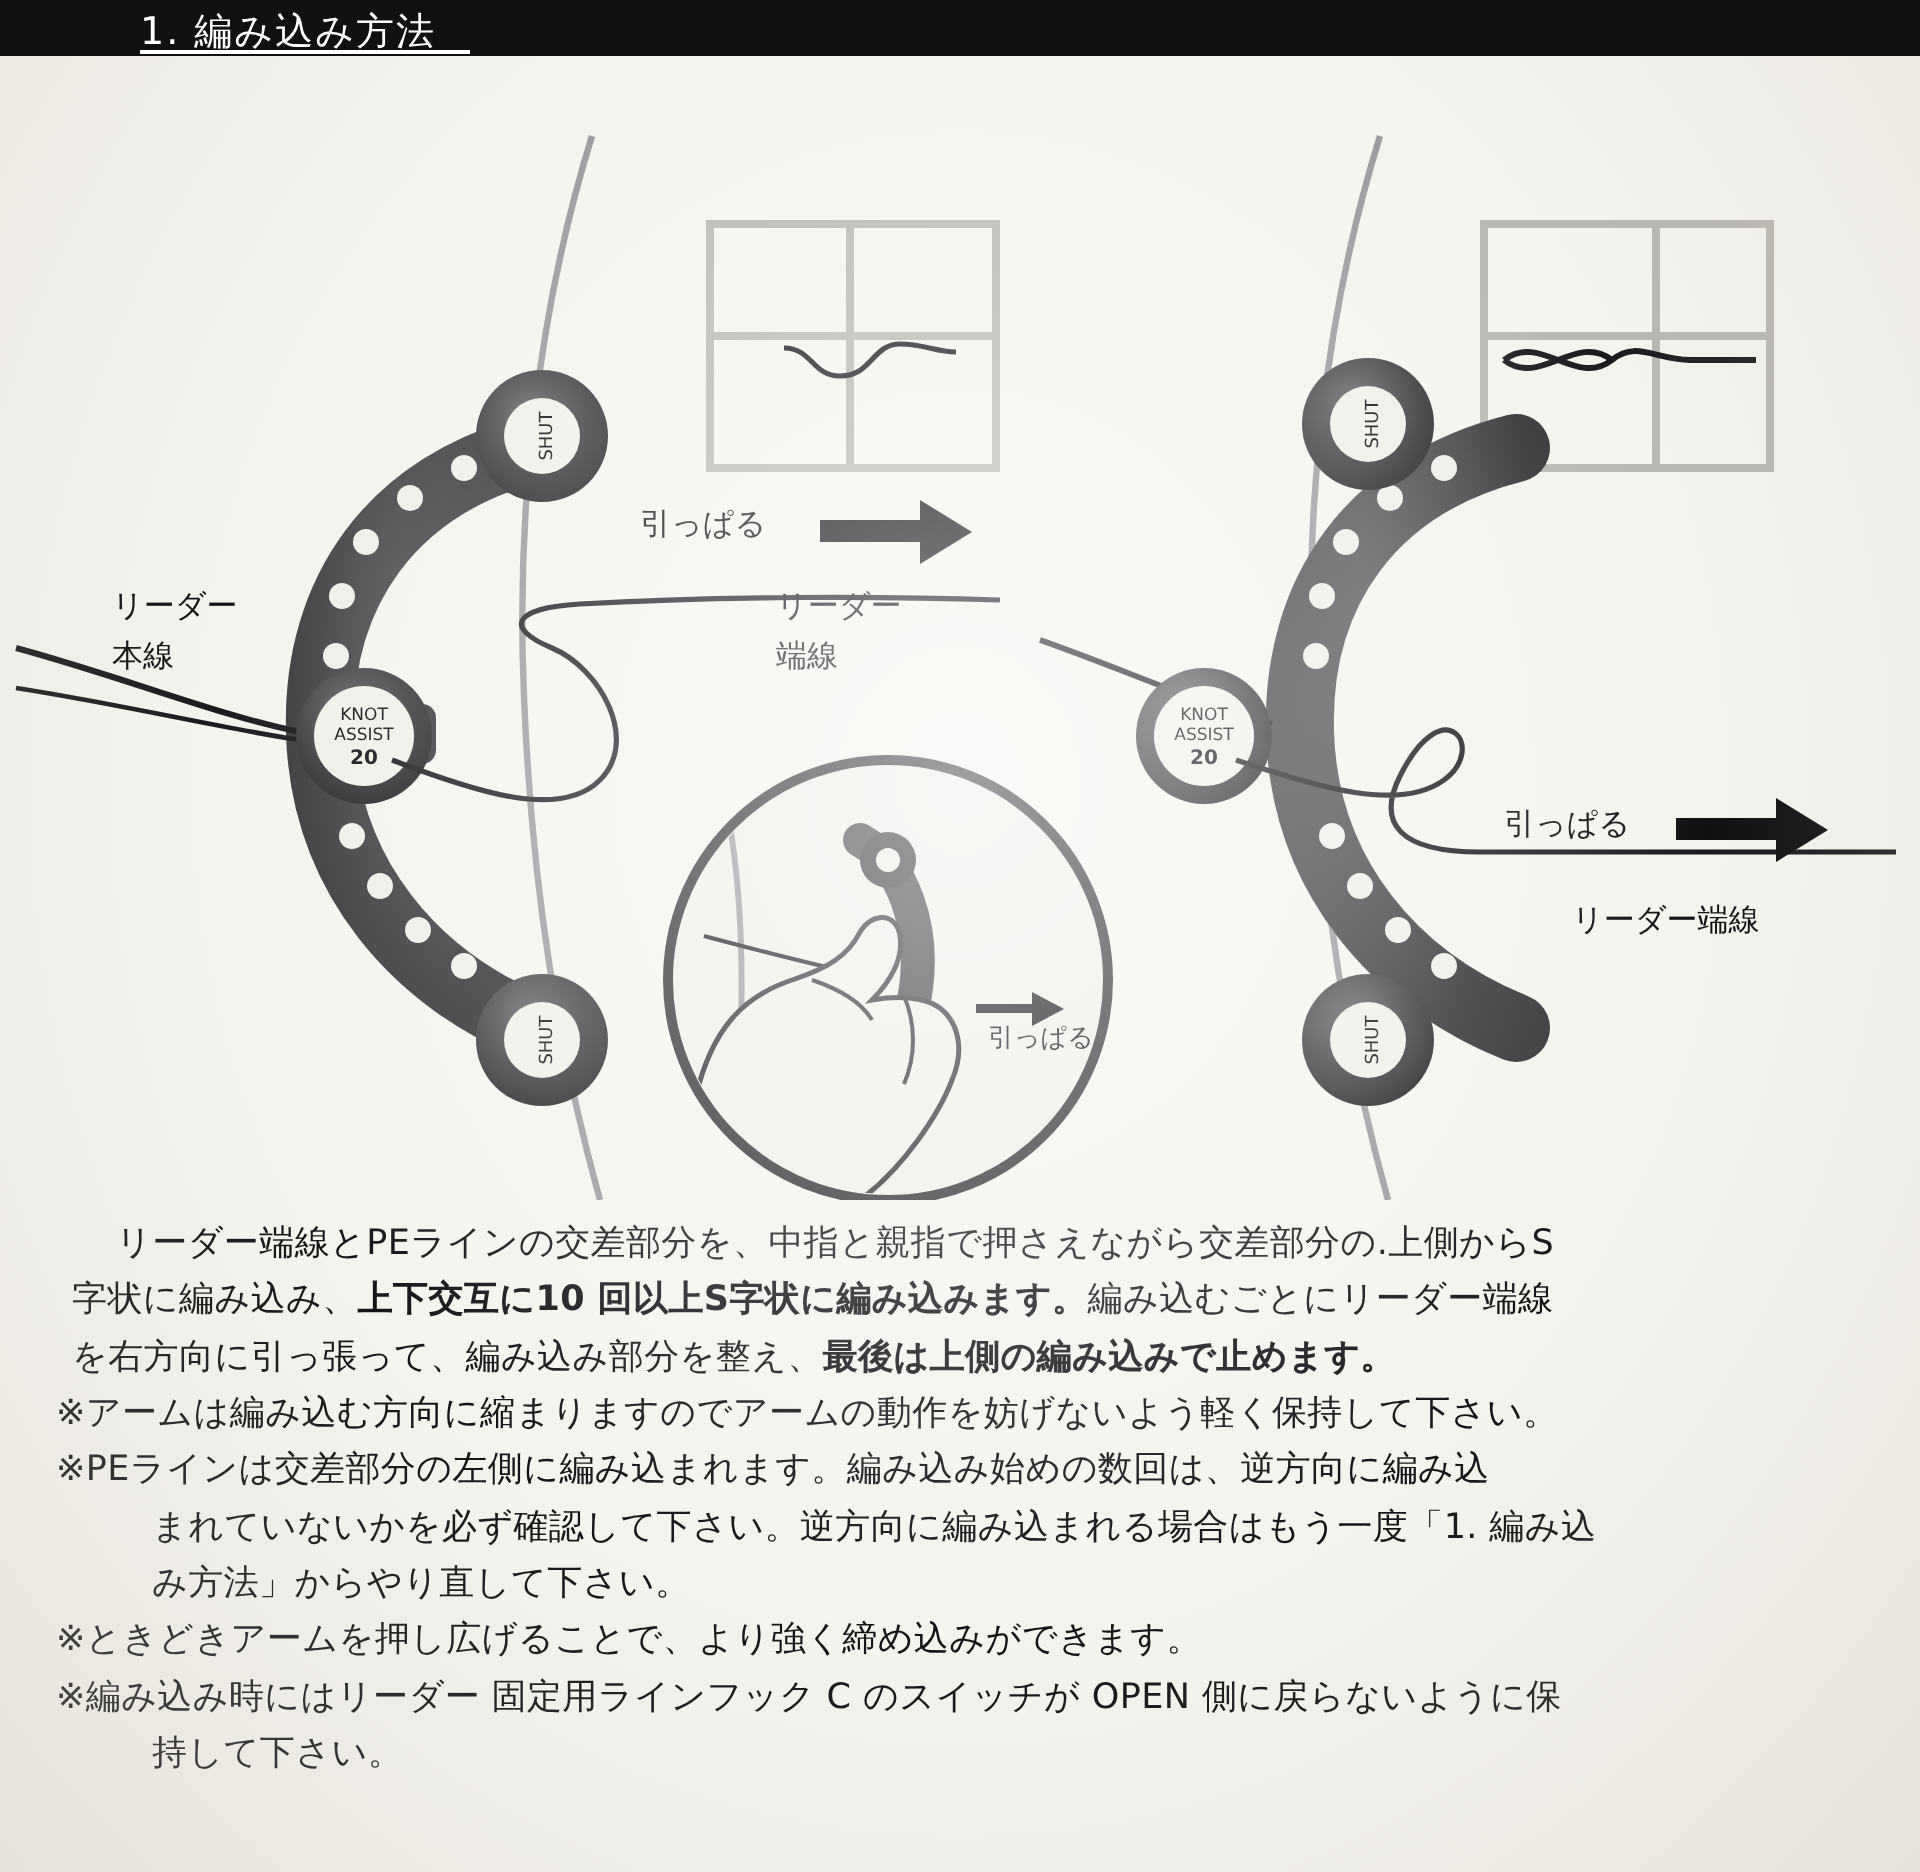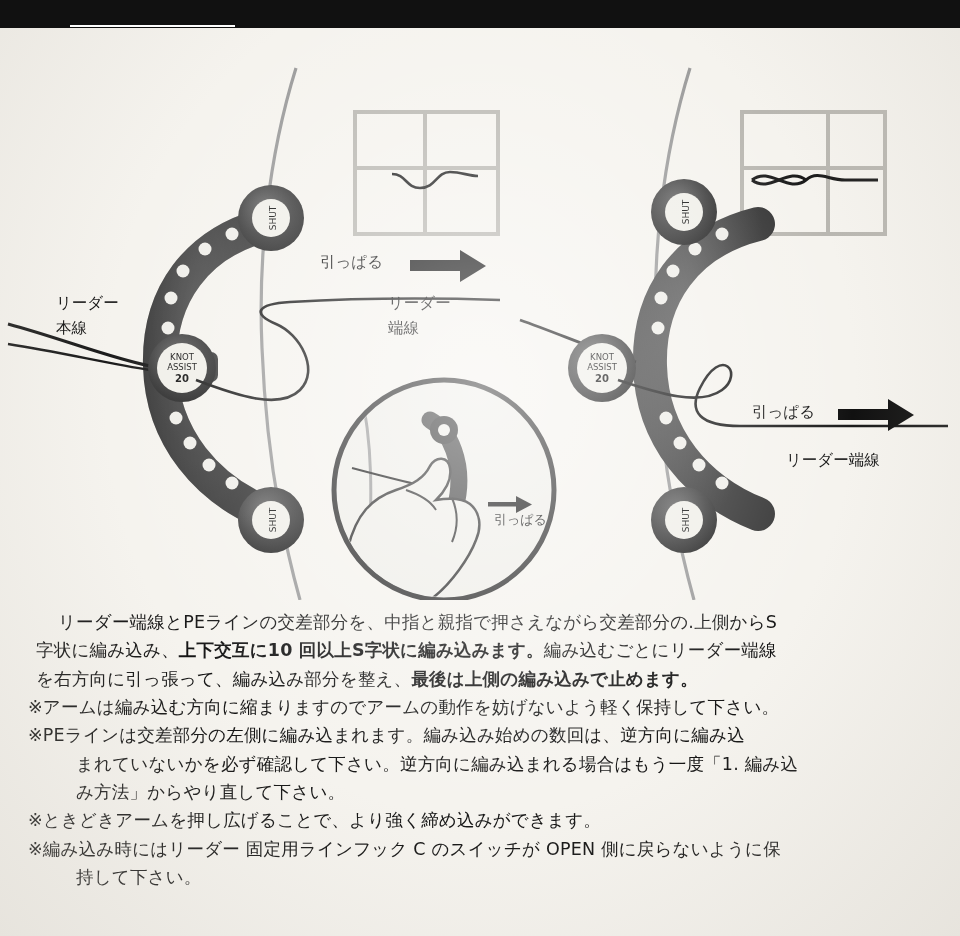--- a/index.html
+++ b/index.html
@@ -65,20 +65,21 @@
     position:absolute;font-size:15.5px;color:#111;
     font-family:"DejaVu Sans","Liberation Sans",sans-serif;
     white-space:nowrap;line-height:1.35;
   }
   .lbl-sm{font-size:13px;}
 </style>
 </head>
 <body>
 
 <div class="header-bar">
+  <div class="header-title">1. 編み込み方法</div>
   <div class="header-underline"></div>
 </div>
 
 <div class="page">
 
   <div class="illus">
     <svg width="960" height="572" viewBox="0 0 960 572" xmlns="http://www.w3.org/2000/svg">
       <defs>
         <radialGradient id="knobg" cx="40%" cy="33%" r="72%">
           <stop offset="0%" stop-color="#6a6a6a"></stop>

